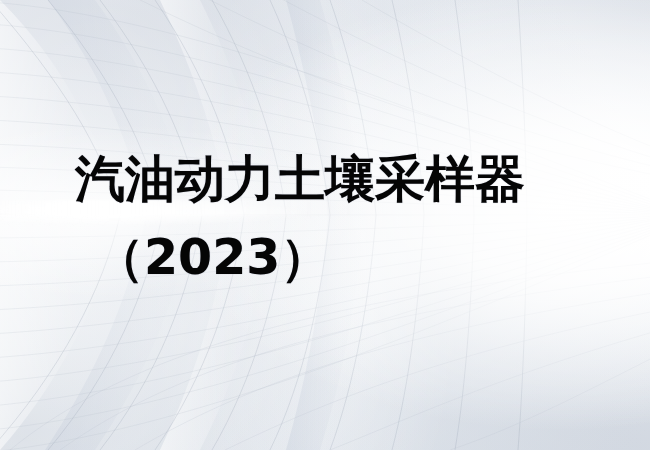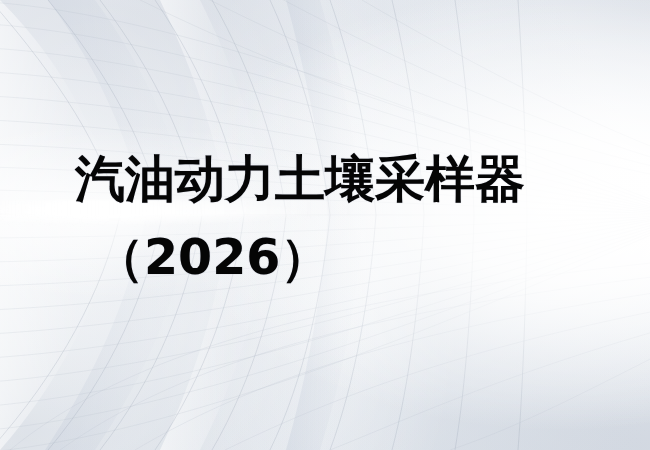--- a/index.html
+++ b/index.html
@@ -169,16 +169,16 @@
     </svg>
   </div>
 
   <div class="bg-layer" id="bg-veil"></div>
   <div class="bg-layer" id="bg-veil2"></div>
   <div class="bg-layer" id="bg-streak"></div>
   <div class="bg-layer" id="bg-streak2"></div>
 
   <div id="text-block">
     <div class="ttl" id="title-main">汽油动力土壤采样器</div>
-    <div class="ttl" id="title-year">（2026）</div>
+    <div class="ttl" id="title-year">（2023）</div>
   </div>
 
 </div>
 
 </body></html>

